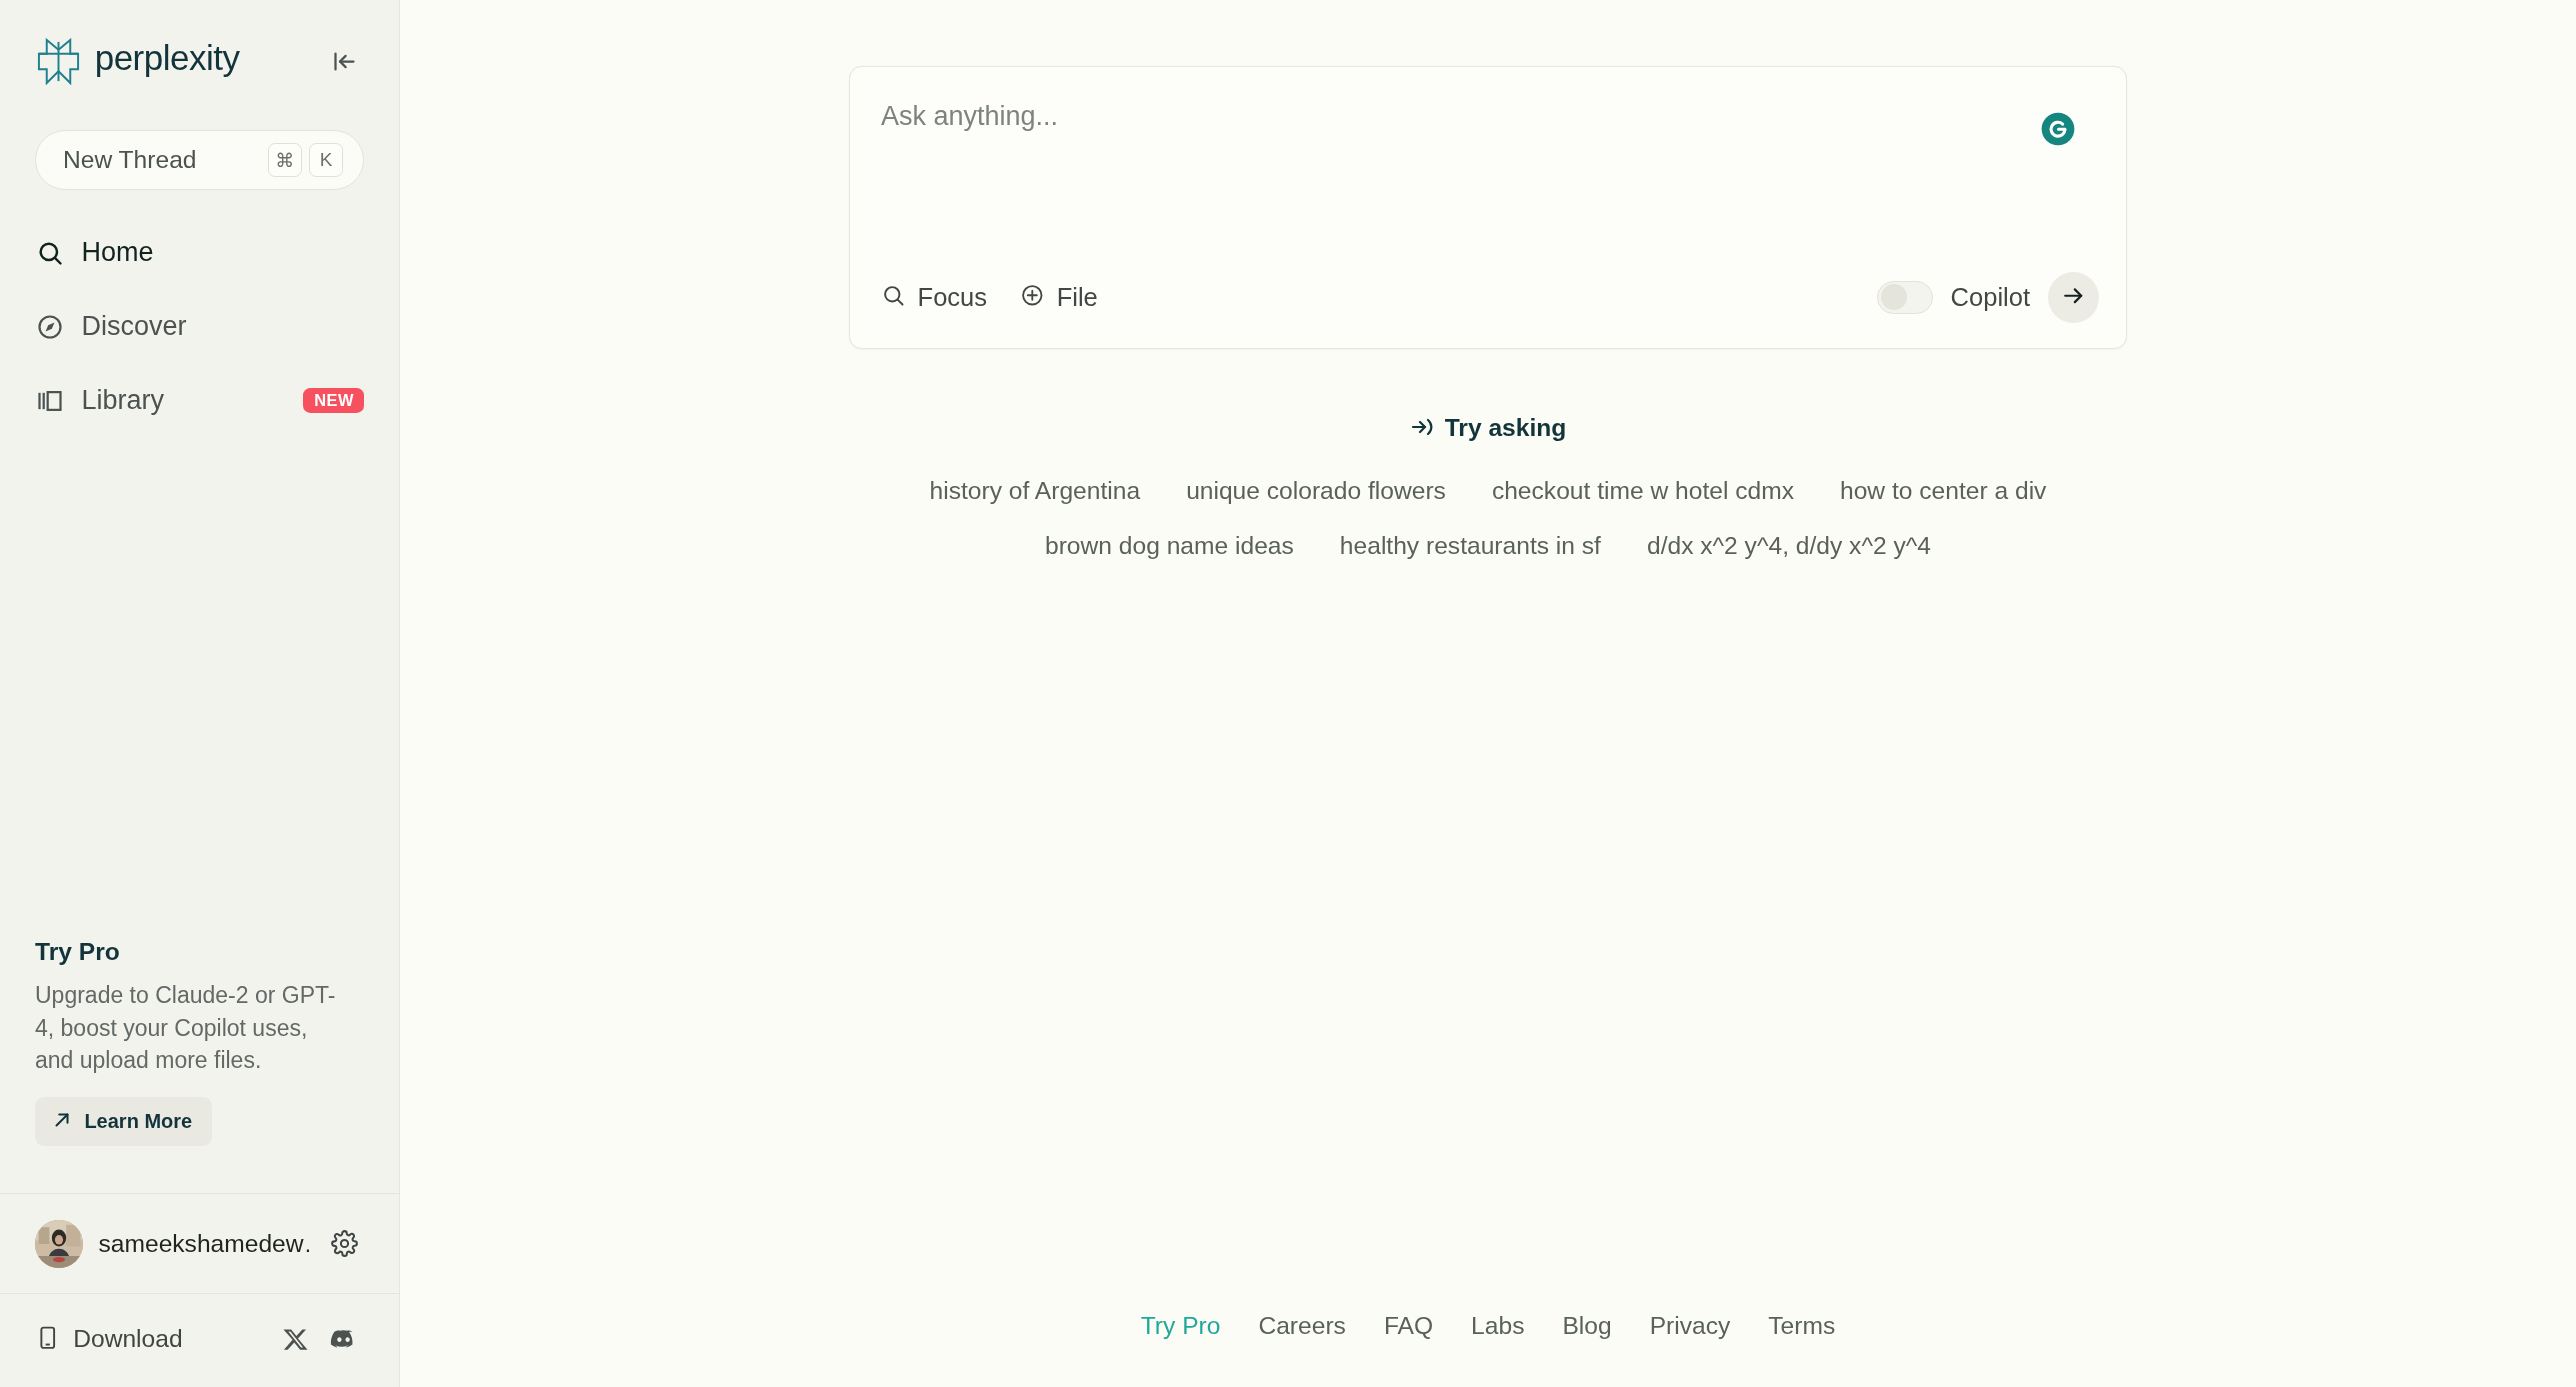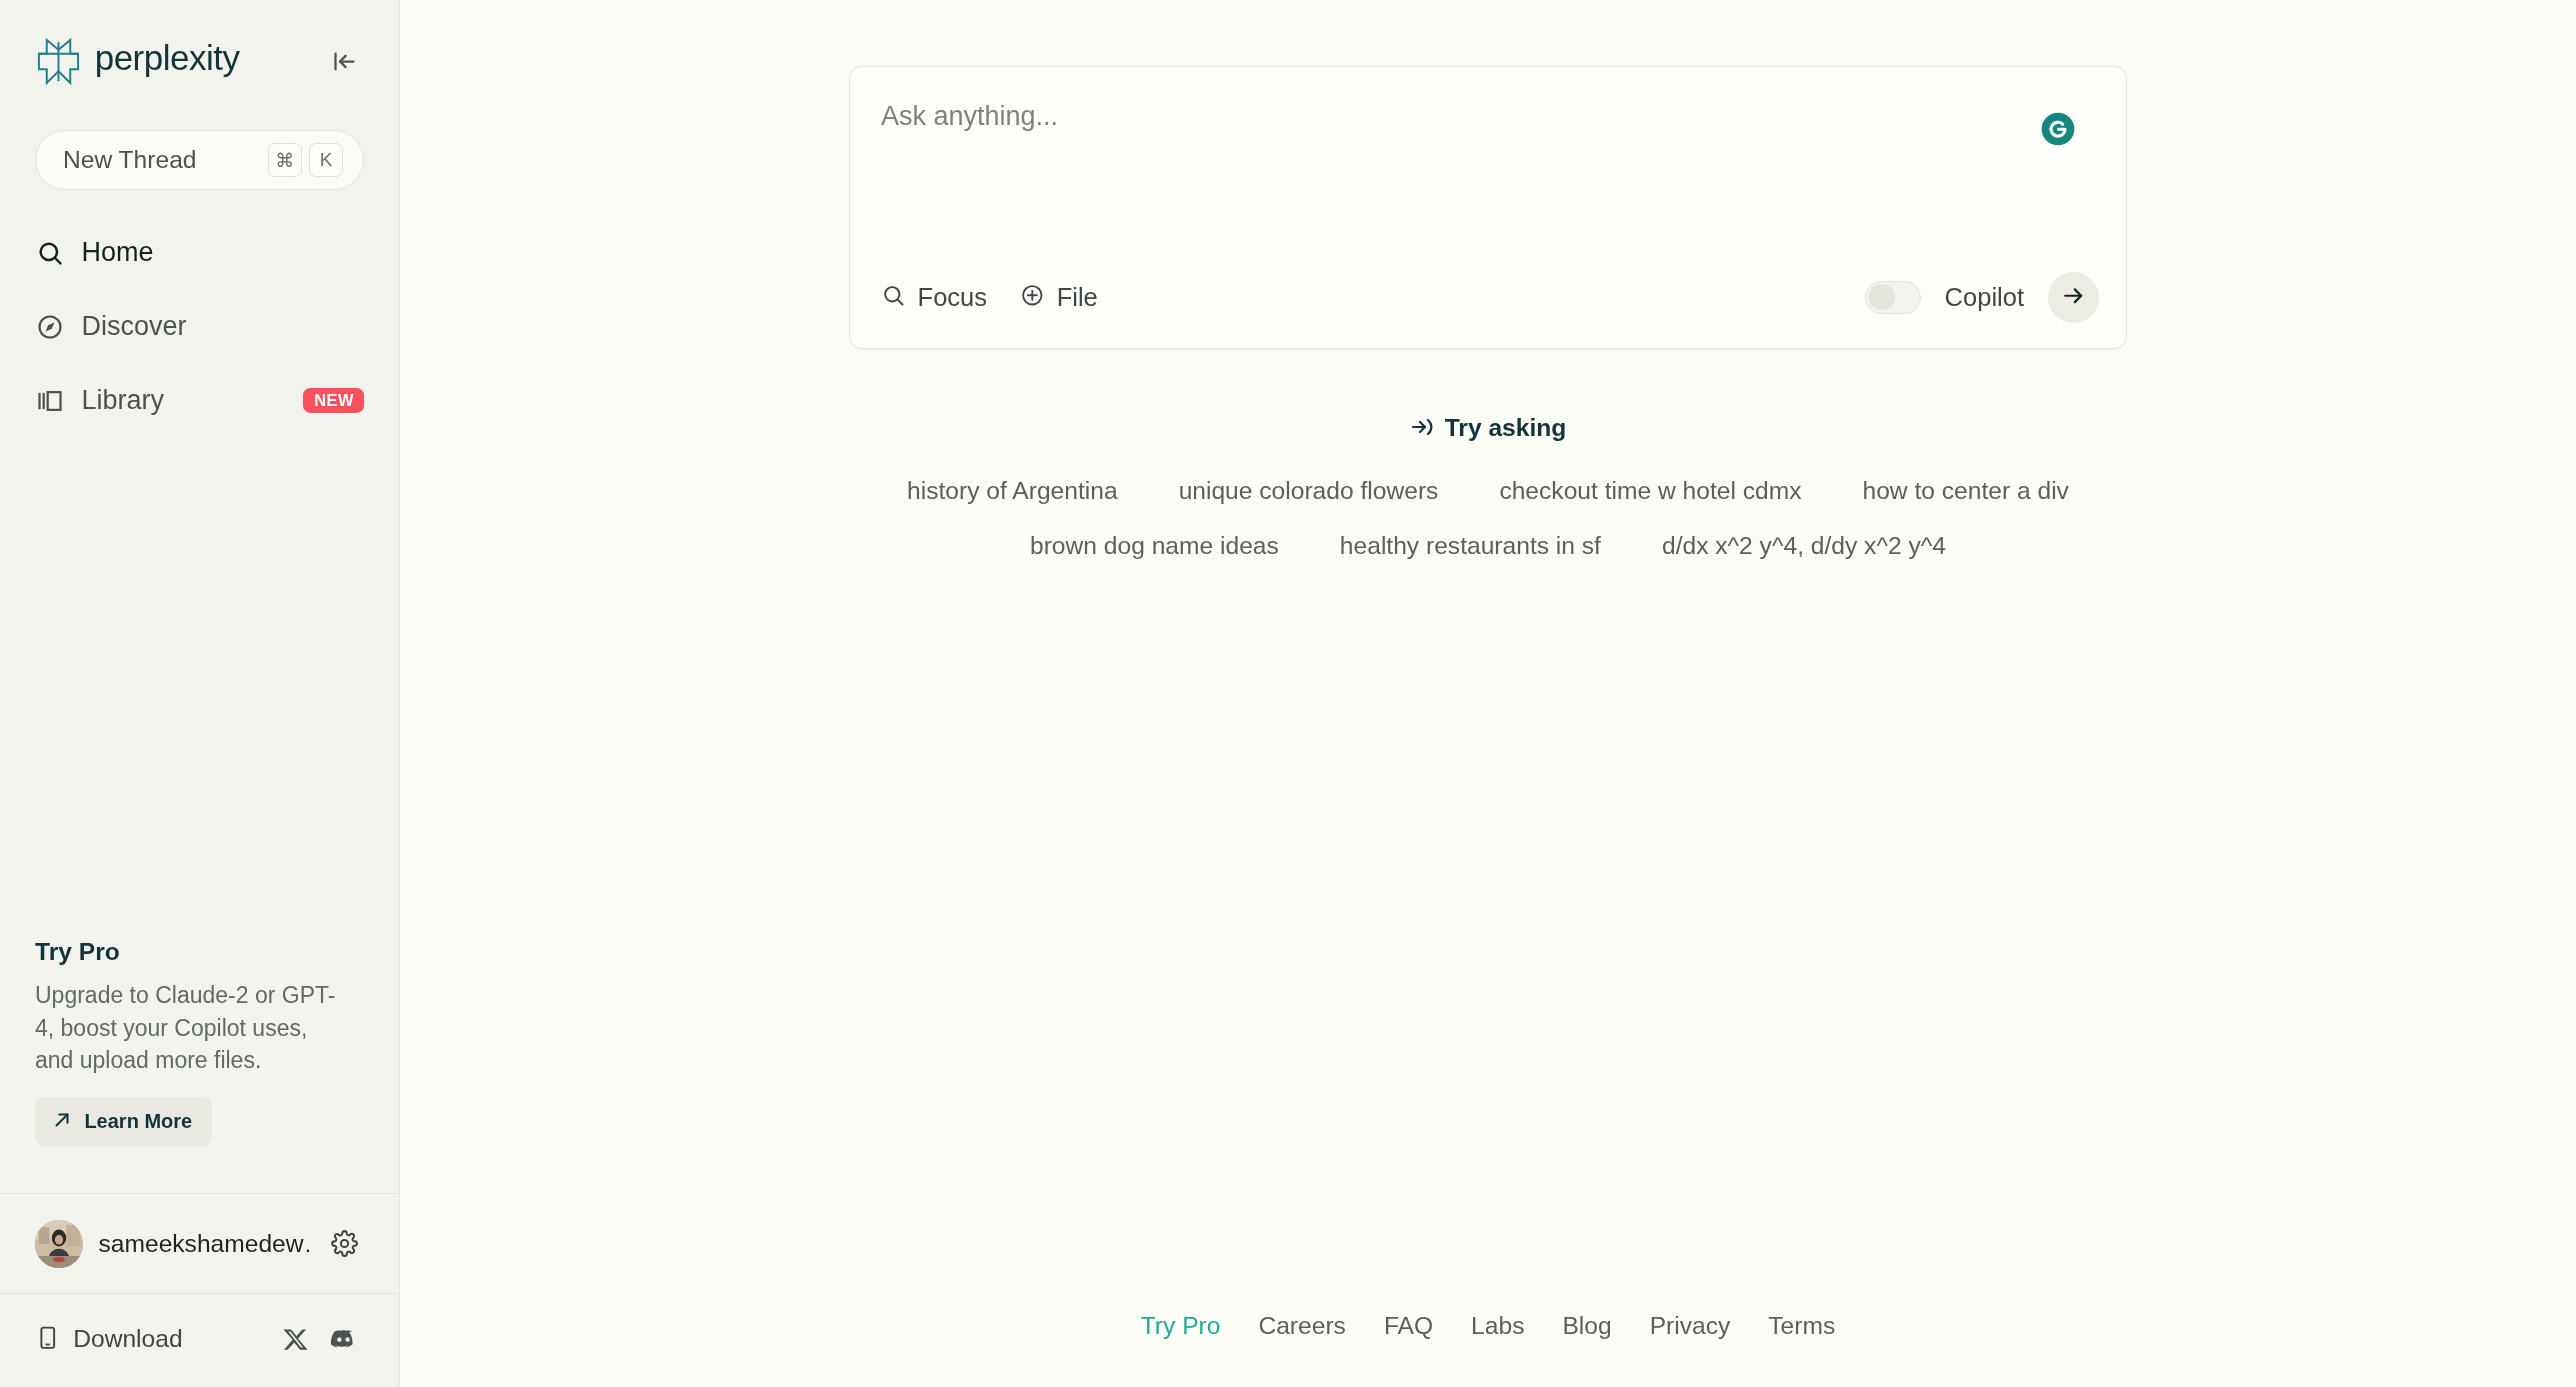--- a/index.html
+++ b/index.html
@@ -324,21 +324,21 @@
 
   .tool-label {
     font-size: 25.5px;
     color: #414744;
   }
 
   .tools-right {
     margin-left: auto;
     display: flex;
     align-items: center;
-    gap: 24px;
+    gap: 18px;
   }
 
   .toggle {
     width: 56px;
     height: 33px;
     border-radius: 909px;
     background: #f4f4ee;
     border: 0.9px solid #e2e2d8;
     position: relative;
     cursor: pointer;
@@ -391,21 +391,21 @@
     width: 1182px;
     display: flex;
     flex-direction: column;
     align-items: center;
     gap: 20px;
   }
 
   .sugg-row {
     display: flex;
     justify-content: center;
-    gap: 50px;
+    gap: 35px;
   }
 
   .sugg {
     font-size: 24.6px;
     color: #5a615d;
     cursor: pointer;
     white-space: nowrap;
     padding: 3.6px 5.5px;
     border-radius: 7.3px;
   }

